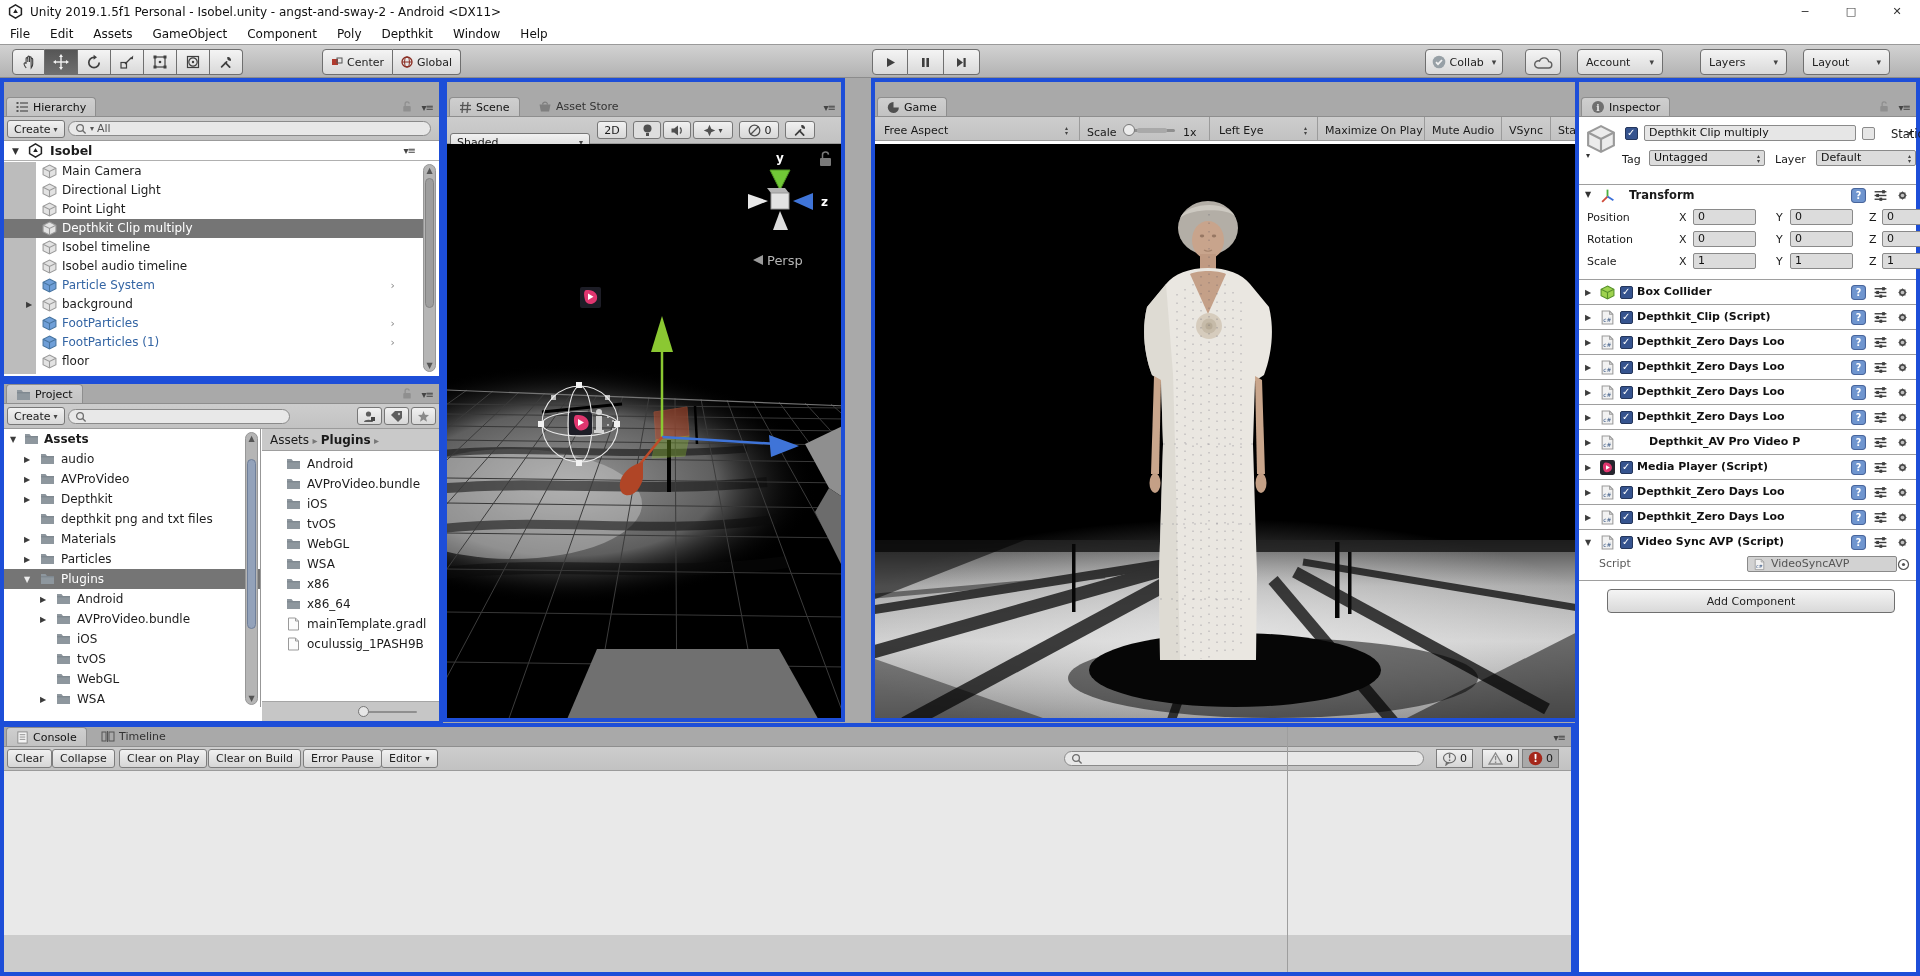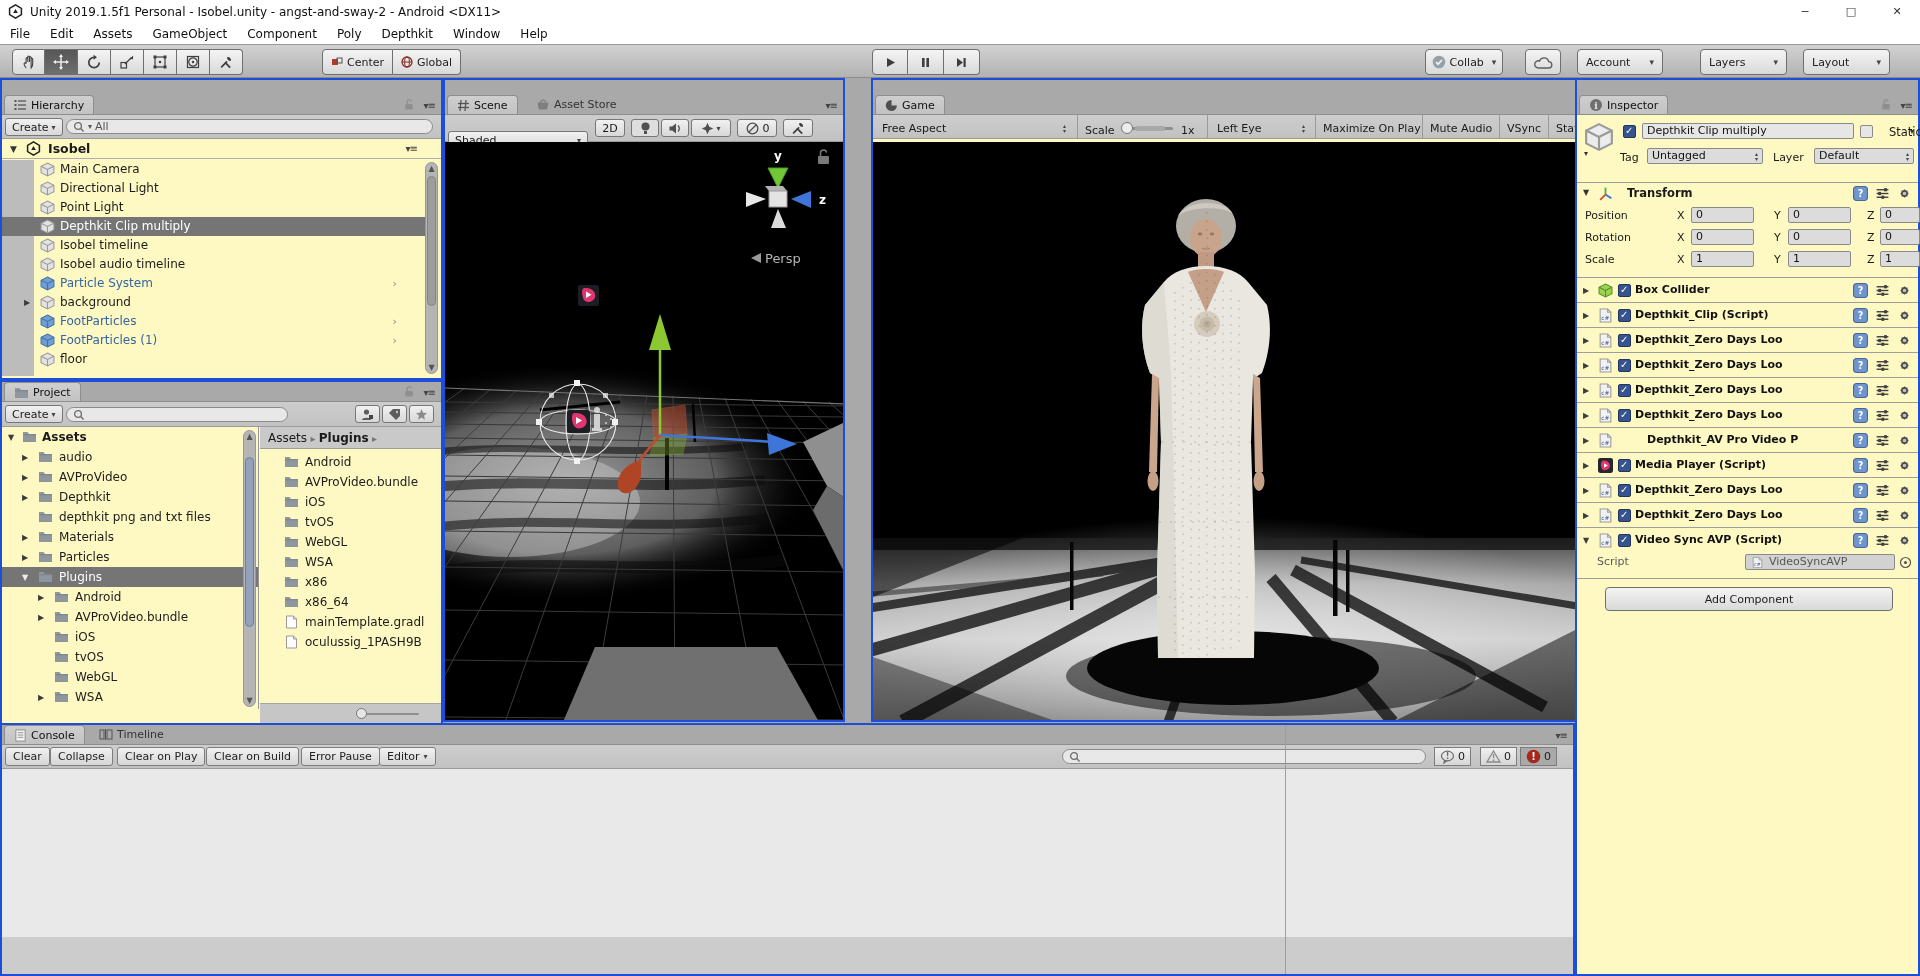--- a/index.html
+++ b/index.html
@@ -26,21 +26,21 @@
   .tbtn.active{background:linear-gradient(#565656,#6f6f6f);}
   .btn{height:26px;border:1px solid #6f6f6f;background:linear-gradient(#f4f4f4,#d9d9d9);
     border-radius:4px;display:flex;align-items:center;justify-content:center;padding:0 8px;font-size:11px;color:#222;gap:4px;}
   .dd::after{content:"▾";font-size:9px;color:#444;margin-left:4px;}
   .btn-join{display:flex;}
   .btn-join .btn{border-radius:0;border-left:none;}
   .btn-join .btn:first-child{border-left:1px solid #6f6f6f;border-radius:4px 0 0 4px;}
   .btn-join .btn:last-child{border-radius:0 4px 4px 0;}
 
   
-  .panel{position:absolute;background:#fef9c3;border:2px solid #1d4ed8;}
+  .panel{position:absolute;background:#ffffff;border:4px solid #1d4ed8;}
   .tabstrip{position:absolute;left:0;right:0;top:0;background:#a9a9a9;border-bottom:1px solid #8e8e8e;}
   .tab{position:absolute;bottom:0;height:19px;padding:0 9px;display:flex;align-items:center;gap:4px;
     font-size:11px;color:#111;background:linear-gradient(#cfcfcf,#c2c2c2);
     border:1px solid #8e8e8e;border-bottom:none;border-radius:4px 4px 0 0;}
   .tab.inactive{background:none;border:none;color:#333;}
   .panel-menu{position:absolute;bottom:3px;font-size:10px;color:#444;letter-spacing:-1px;}
   .ptoolbar{position:absolute;left:0;right:0;background:linear-gradient(#cdcdcd,#c2c2c2);border-bottom:1px solid #9b9b9b;}
   .mini-btn{position:absolute;height:18px;border:1px solid #777;border-radius:3px;
     background:linear-gradient(#f1f1f1,#d8d8d8);display:flex;align-items:center;padding:0 6px;font-size:11px;gap:3px;}
   .pill{position:absolute;height:15px;border:1px solid #8a8a8a;border-radius:8px;background:#e8e8e8;

